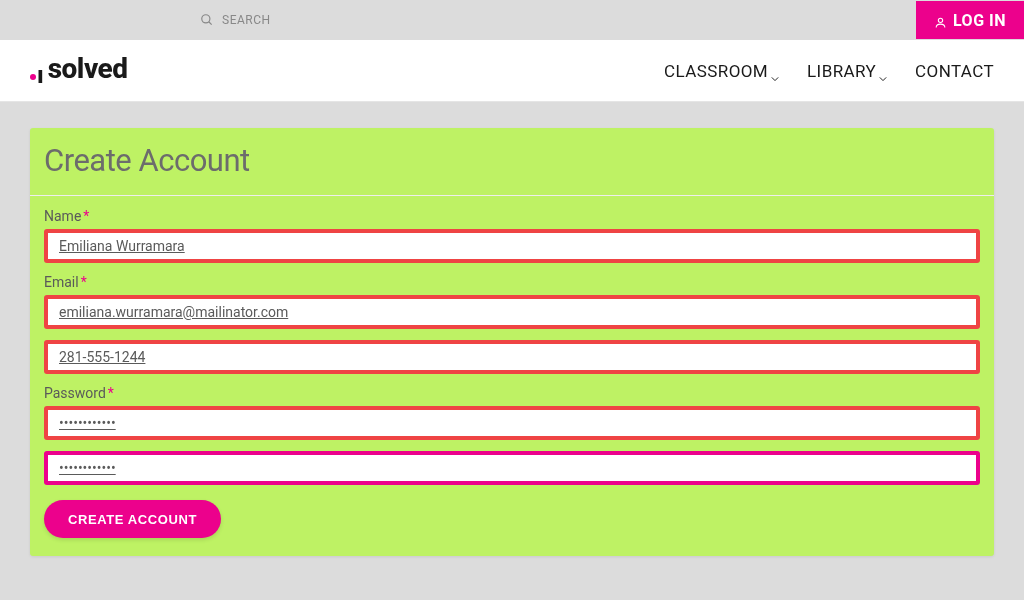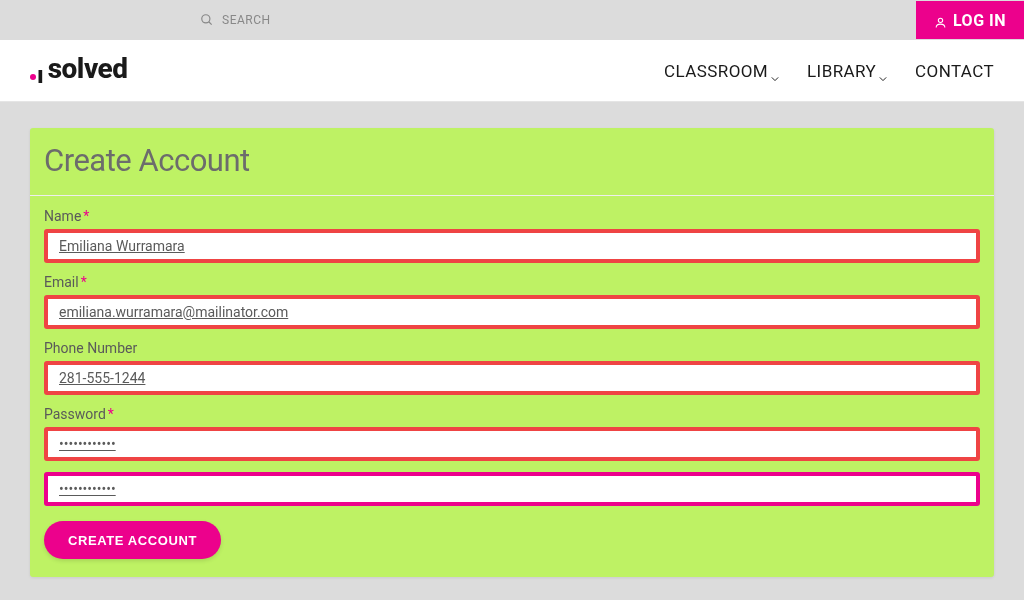--- a/index.html
+++ b/index.html
@@ -241,23 +241,20 @@
       </div>
 
       <div class="form-row">
         <label class="form-label">
           <span>Email</span><span class="req">*</span>
         </label>
         <input class="form-input" type="text" value="emiliana.wurramara@mailinator.com" style="">
       </div>
 
       <div class="form-row">
-        <label class="form-label">
-          <span>Phone Number</span>
-        </label>
         <input class="form-input" type="text" value="281-555-1244" style="">
       </div>
 
       <div class="form-row">
         <label class="form-label">
           <span>Password</span><span class="req">*</span>
         </label>
         <input class="form-input" type="text" value="••••••••••••" style="">
       </div>
 

